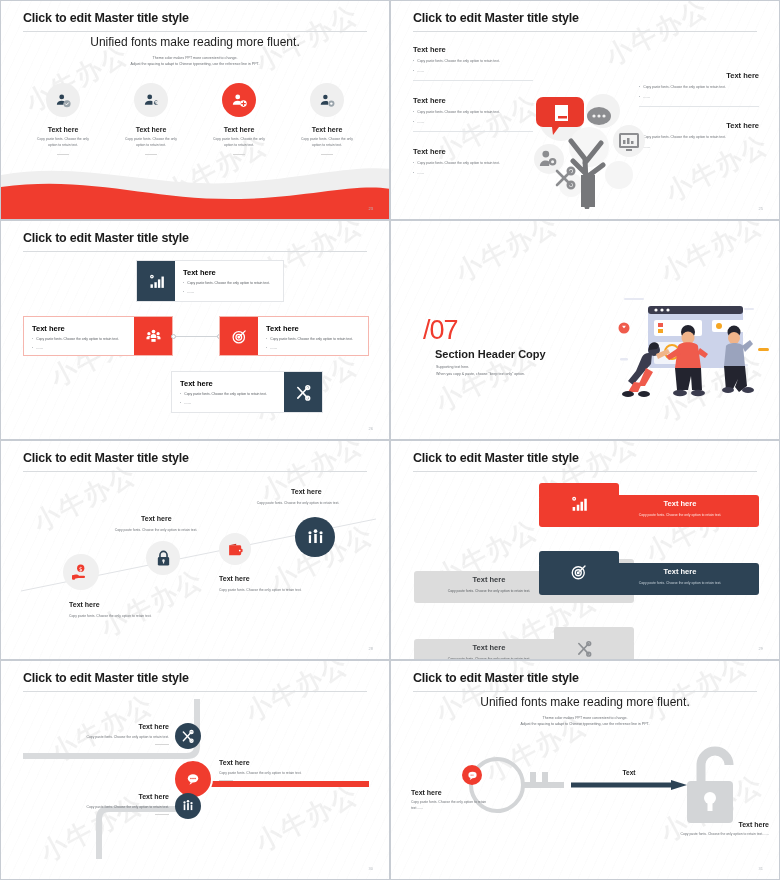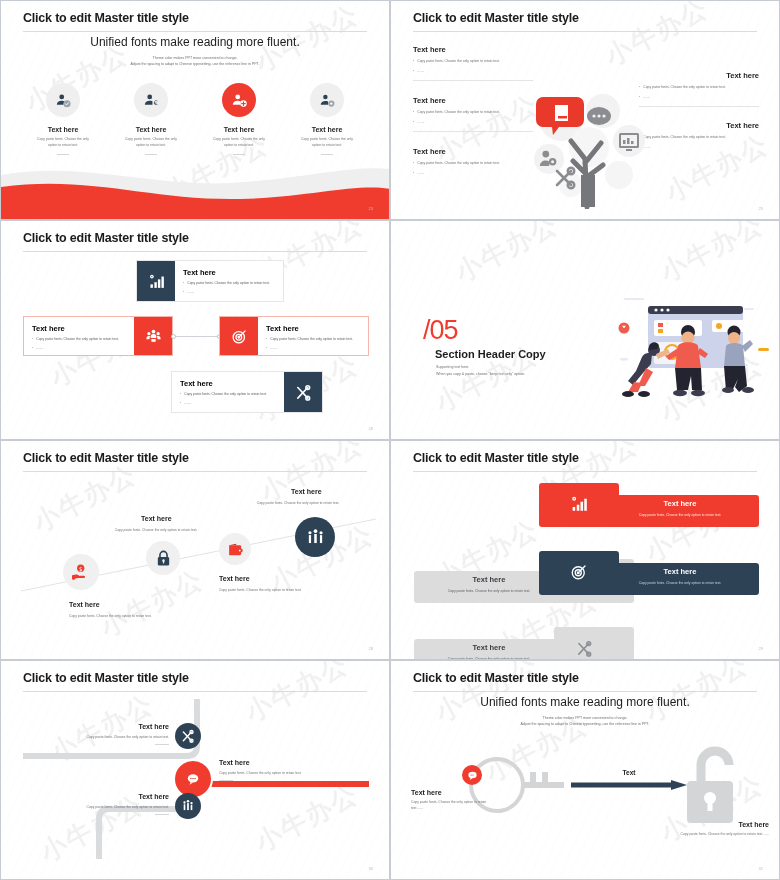--- a/index.html
+++ b/index.html
@@ -370,21 +370,21 @@
     <div class="pg">26</div>
   </div>
 
   <div class="slide">
     <div class="wm"></div>
     <div class="wmtxt" style="left:60px;top:10px">小牛办公</div>
     <div class="wmtxt" style="left:265px;top:10px">小牛办公</div>
     <div class="wmtxt" style="left:40px;top:140px">小牛办公</div>
     <div class="wmtxt" style="left:265px;top:150px">小牛办公</div>
 
-    <div class="s4-num">/05</div>
+    <div class="s4-num">/07</div>
     <div class="s4-h">Section Header Copy</div>
     <div class="s4-s">
       <div>Supporting text here.</div>
       <div>When you copy &amp; paste, choose "keep text only" option.</div>
     </div>
 
     <svg style="position:absolute;left:225px;top:75px" width="155" height="105" viewBox="0 0 155 105">
       <rect x="8" y="2" width="20" height="2" rx="1" fill="#e7e9f3"></rect>
       <rect x="128" y="12" width="10" height="2" rx="1" fill="#e7e9f3"></rect>
       <rect x="142" y="52" width="11" height="3" rx="1.5" fill="#f5a623"></rect>

